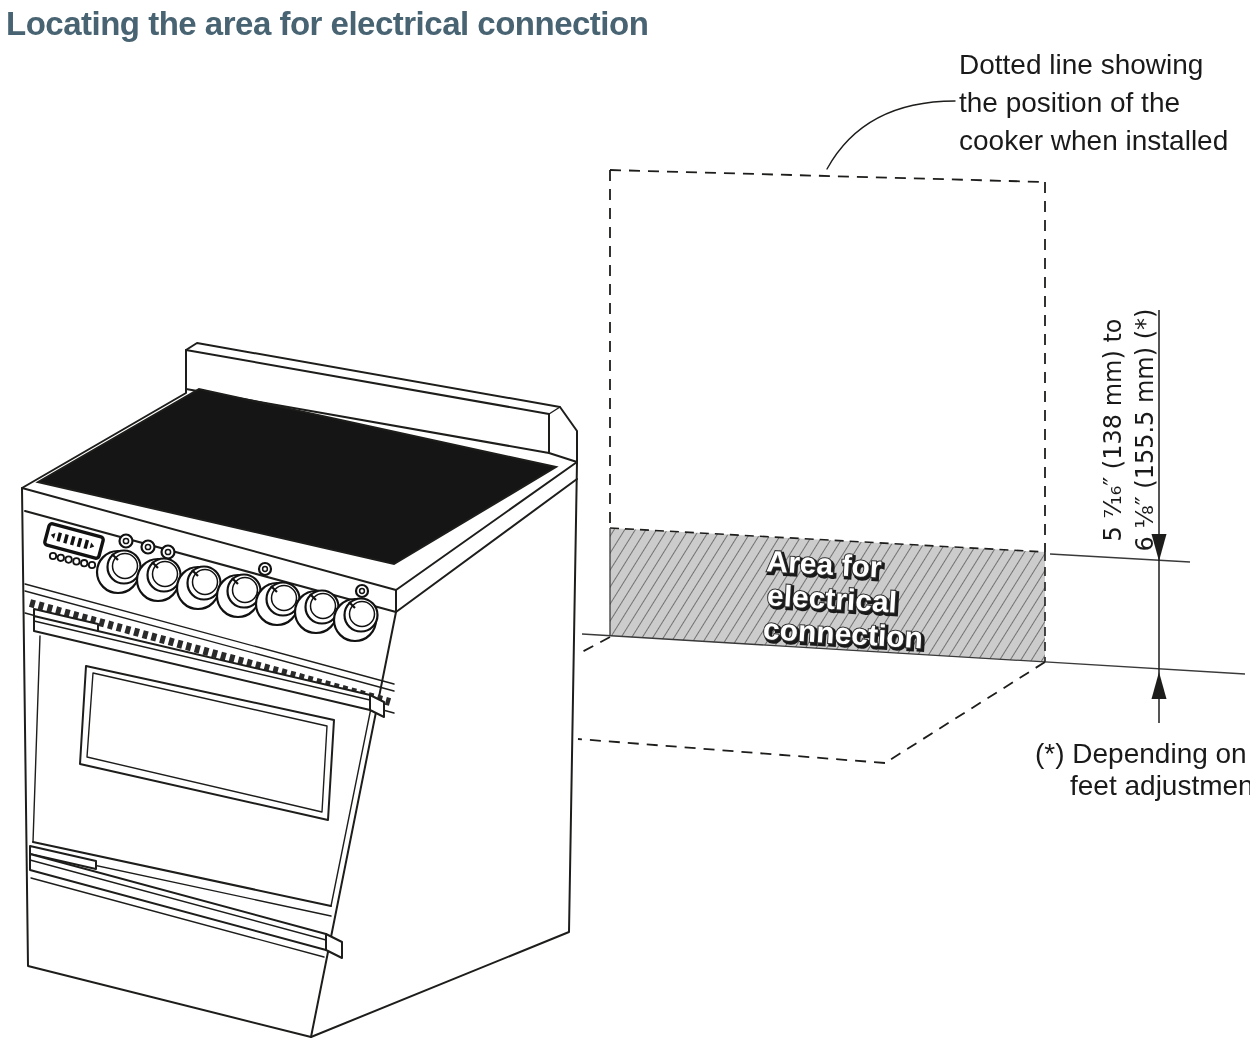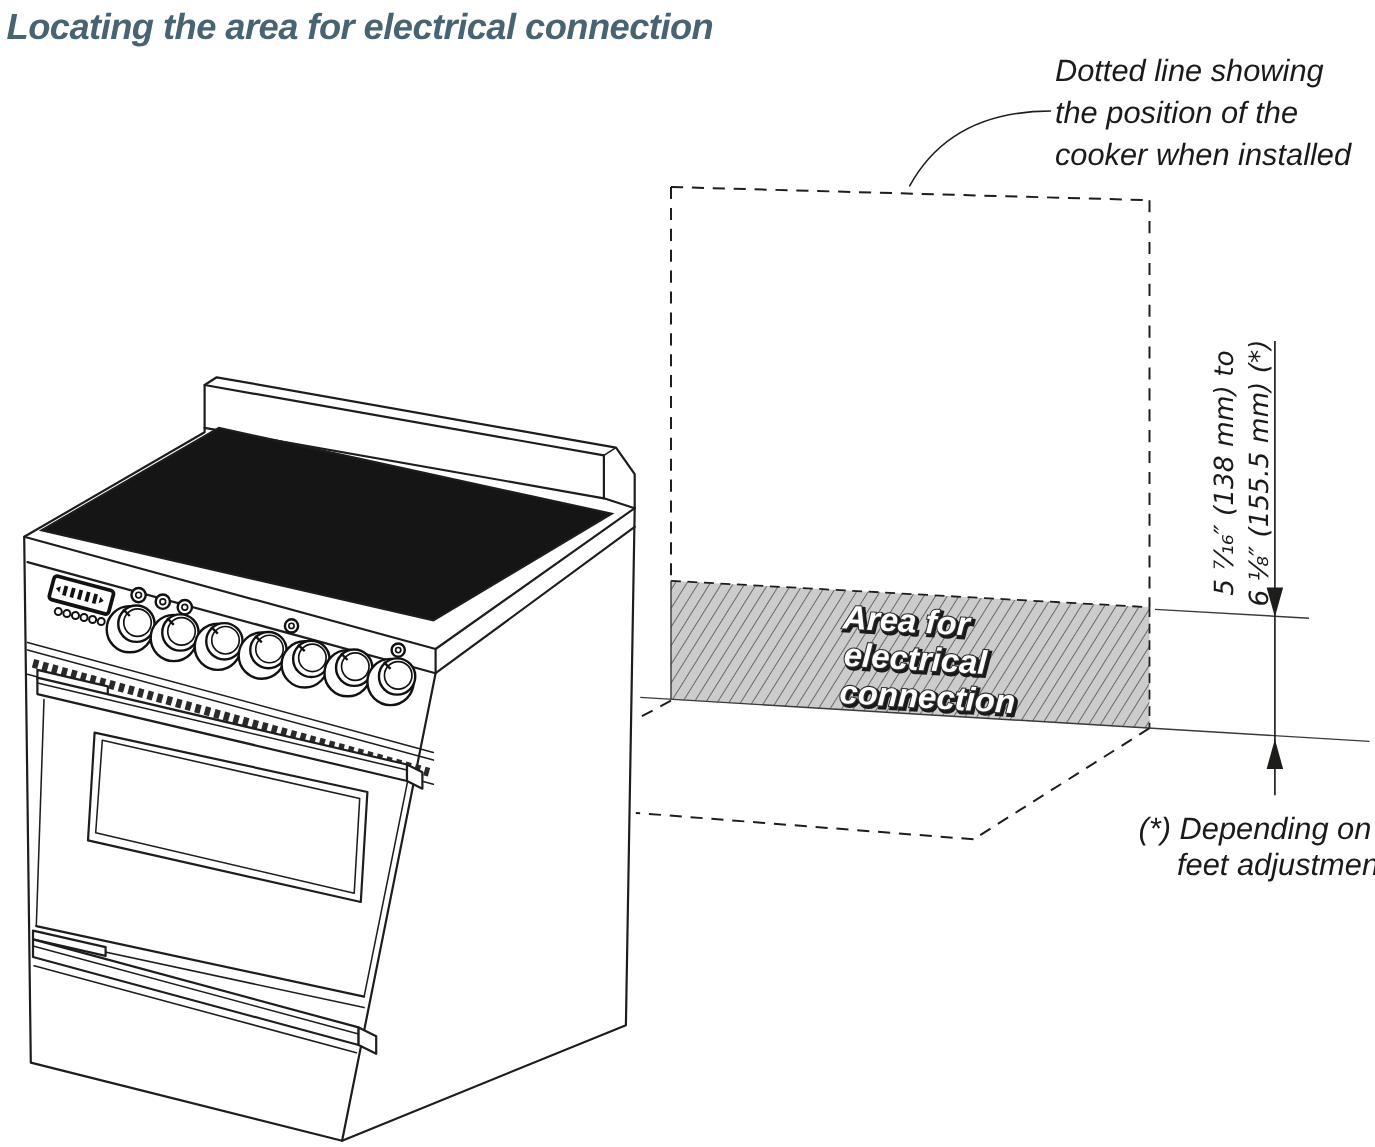--- a/index.html
+++ b/index.html
@@ -1,17 +1,17 @@
 <!DOCTYPE html>
 <html><head>
 <meta charset="utf-8">
 <style>
   html,body{margin:0;padding:0;background:#ffffff;}
   .page{position:relative;width:1250px;height:1043px;background:#fff;overflow:hidden;
-        font-family:"Liberation Sans",sans-serif;font-style:italic;}
+        font-family:"Liberation Sans",sans-serif;}
   svg text{user-select:none;}
   .ink{stroke:#1d1d1b;fill:none;stroke-width:2;stroke-linejoin:round;stroke-linecap:round;}
   .thin{stroke-width:1.4;}
   .wfill{fill:#ffffff;}
   .dashline{stroke:#1d1d1b;fill:none;stroke-width:1.8;stroke-dasharray:11 8;stroke-linecap:butt;}
   .dashthin{stroke:#1d1d1b;fill:none;stroke-width:1.6;stroke-dasharray:9 6;}
   .dimline{stroke:#1d1d1b;stroke-width:1.5;fill:none;}
   .extline{stroke:#3a3a3a;stroke-width:1.3;fill:none;}
   .note-text{font-size:28px;fill:#1a1a1a;}
   .dim-text{font-family:"DejaVu Sans",sans-serif;font-size:24px;fill:#1a1a1a;}

